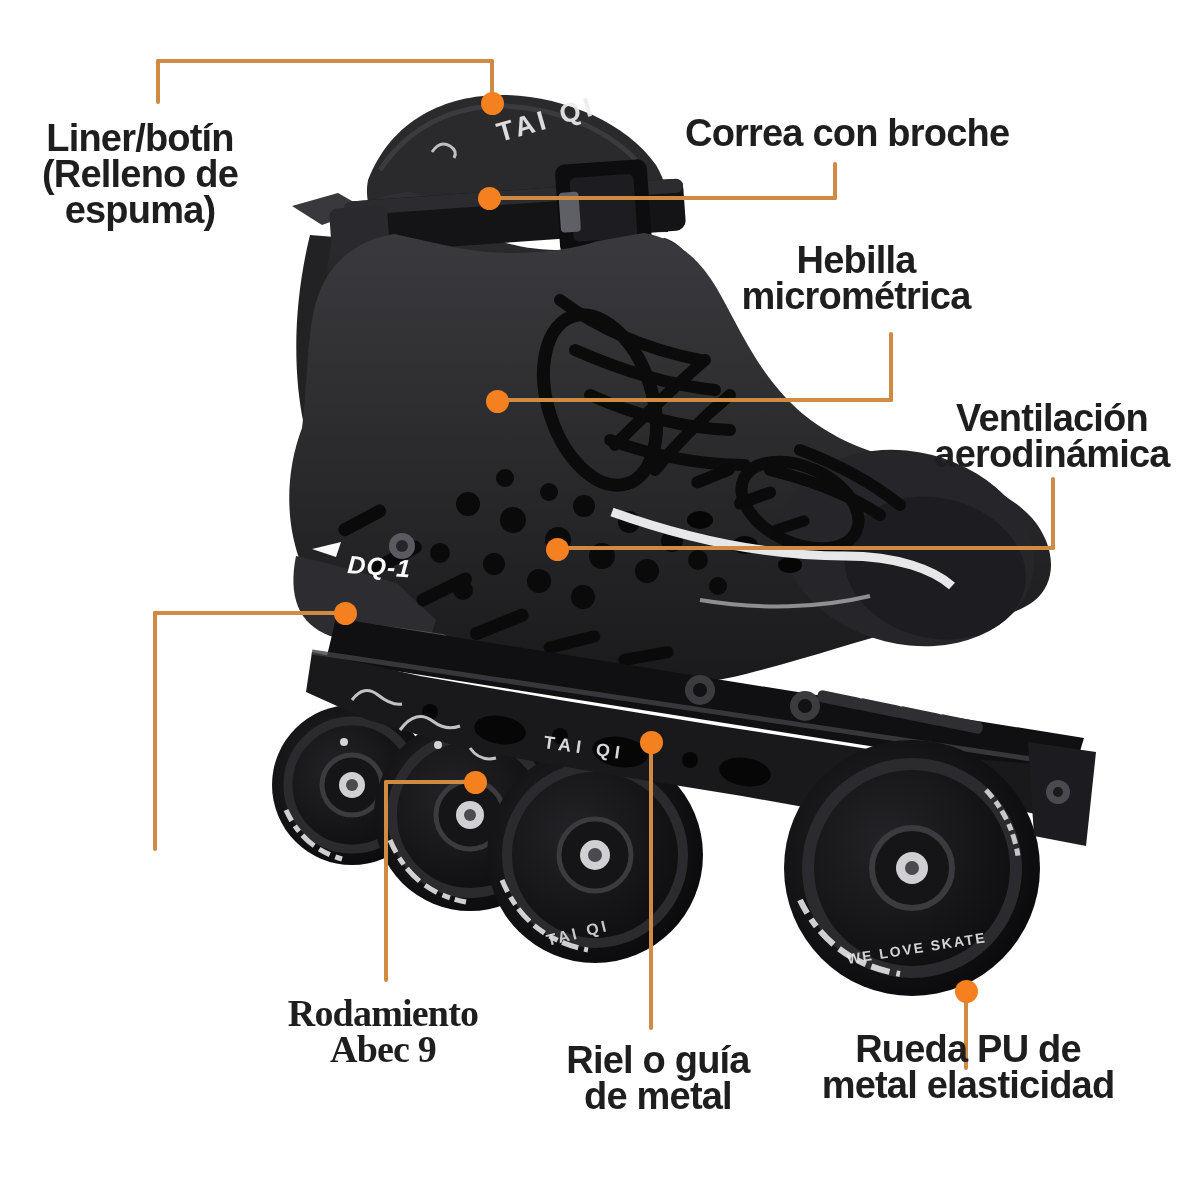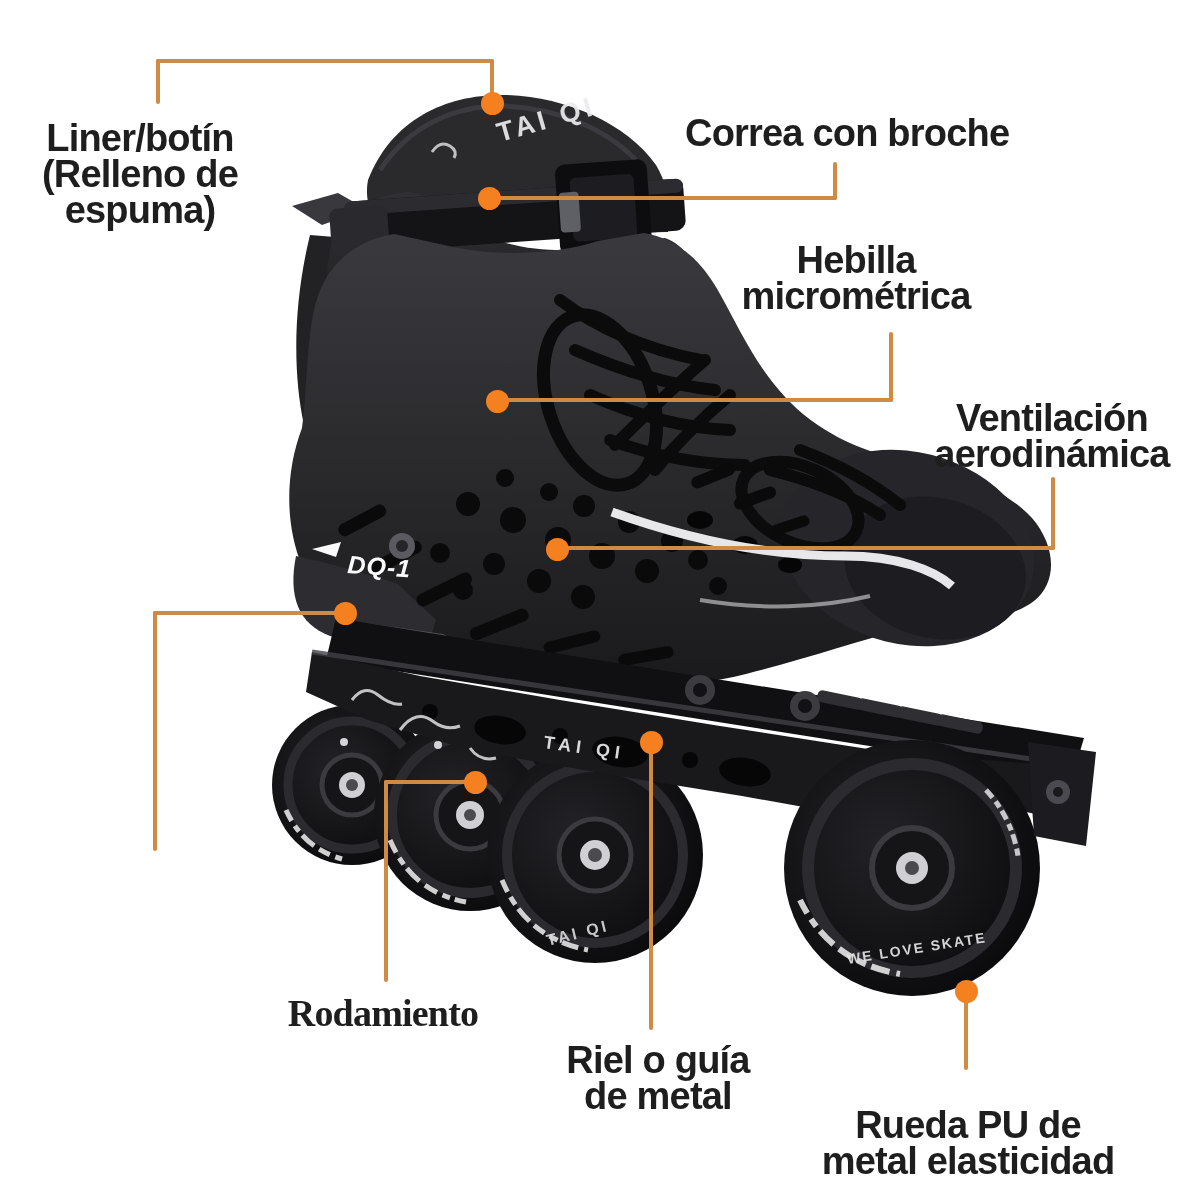--- a/index.html
+++ b/index.html
@@ -277,25 +277,26 @@
   </div>
 
   <div class="label" style="left:902px; top:400px; width:300px;">
     <div>Ventilación</div>
     <div>aerodinámica</div>
   </div>
 
 
   <div class="label" style="left:233px; top:995px; width:300px;font-family:Liberation Serif, serif;">
     <div>Rodamiento</div>
+    <div>Abec 9</div>
   </div>
 
   <div class="label" style="left:508px; top:1042px; width:300px;">
     <div>Riel o guía</div>
     <div>de metal</div>
   </div>
 
-  <div class="label" style="left:818px; top:1107px; width:300px;">
+  <div class="label" style="left:818px; top:1031px; width:300px;">
     <div>Rueda PU de</div>
     <div>metal elasticidad</div>
   </div>
 
 </div>
 
 </body></html>

